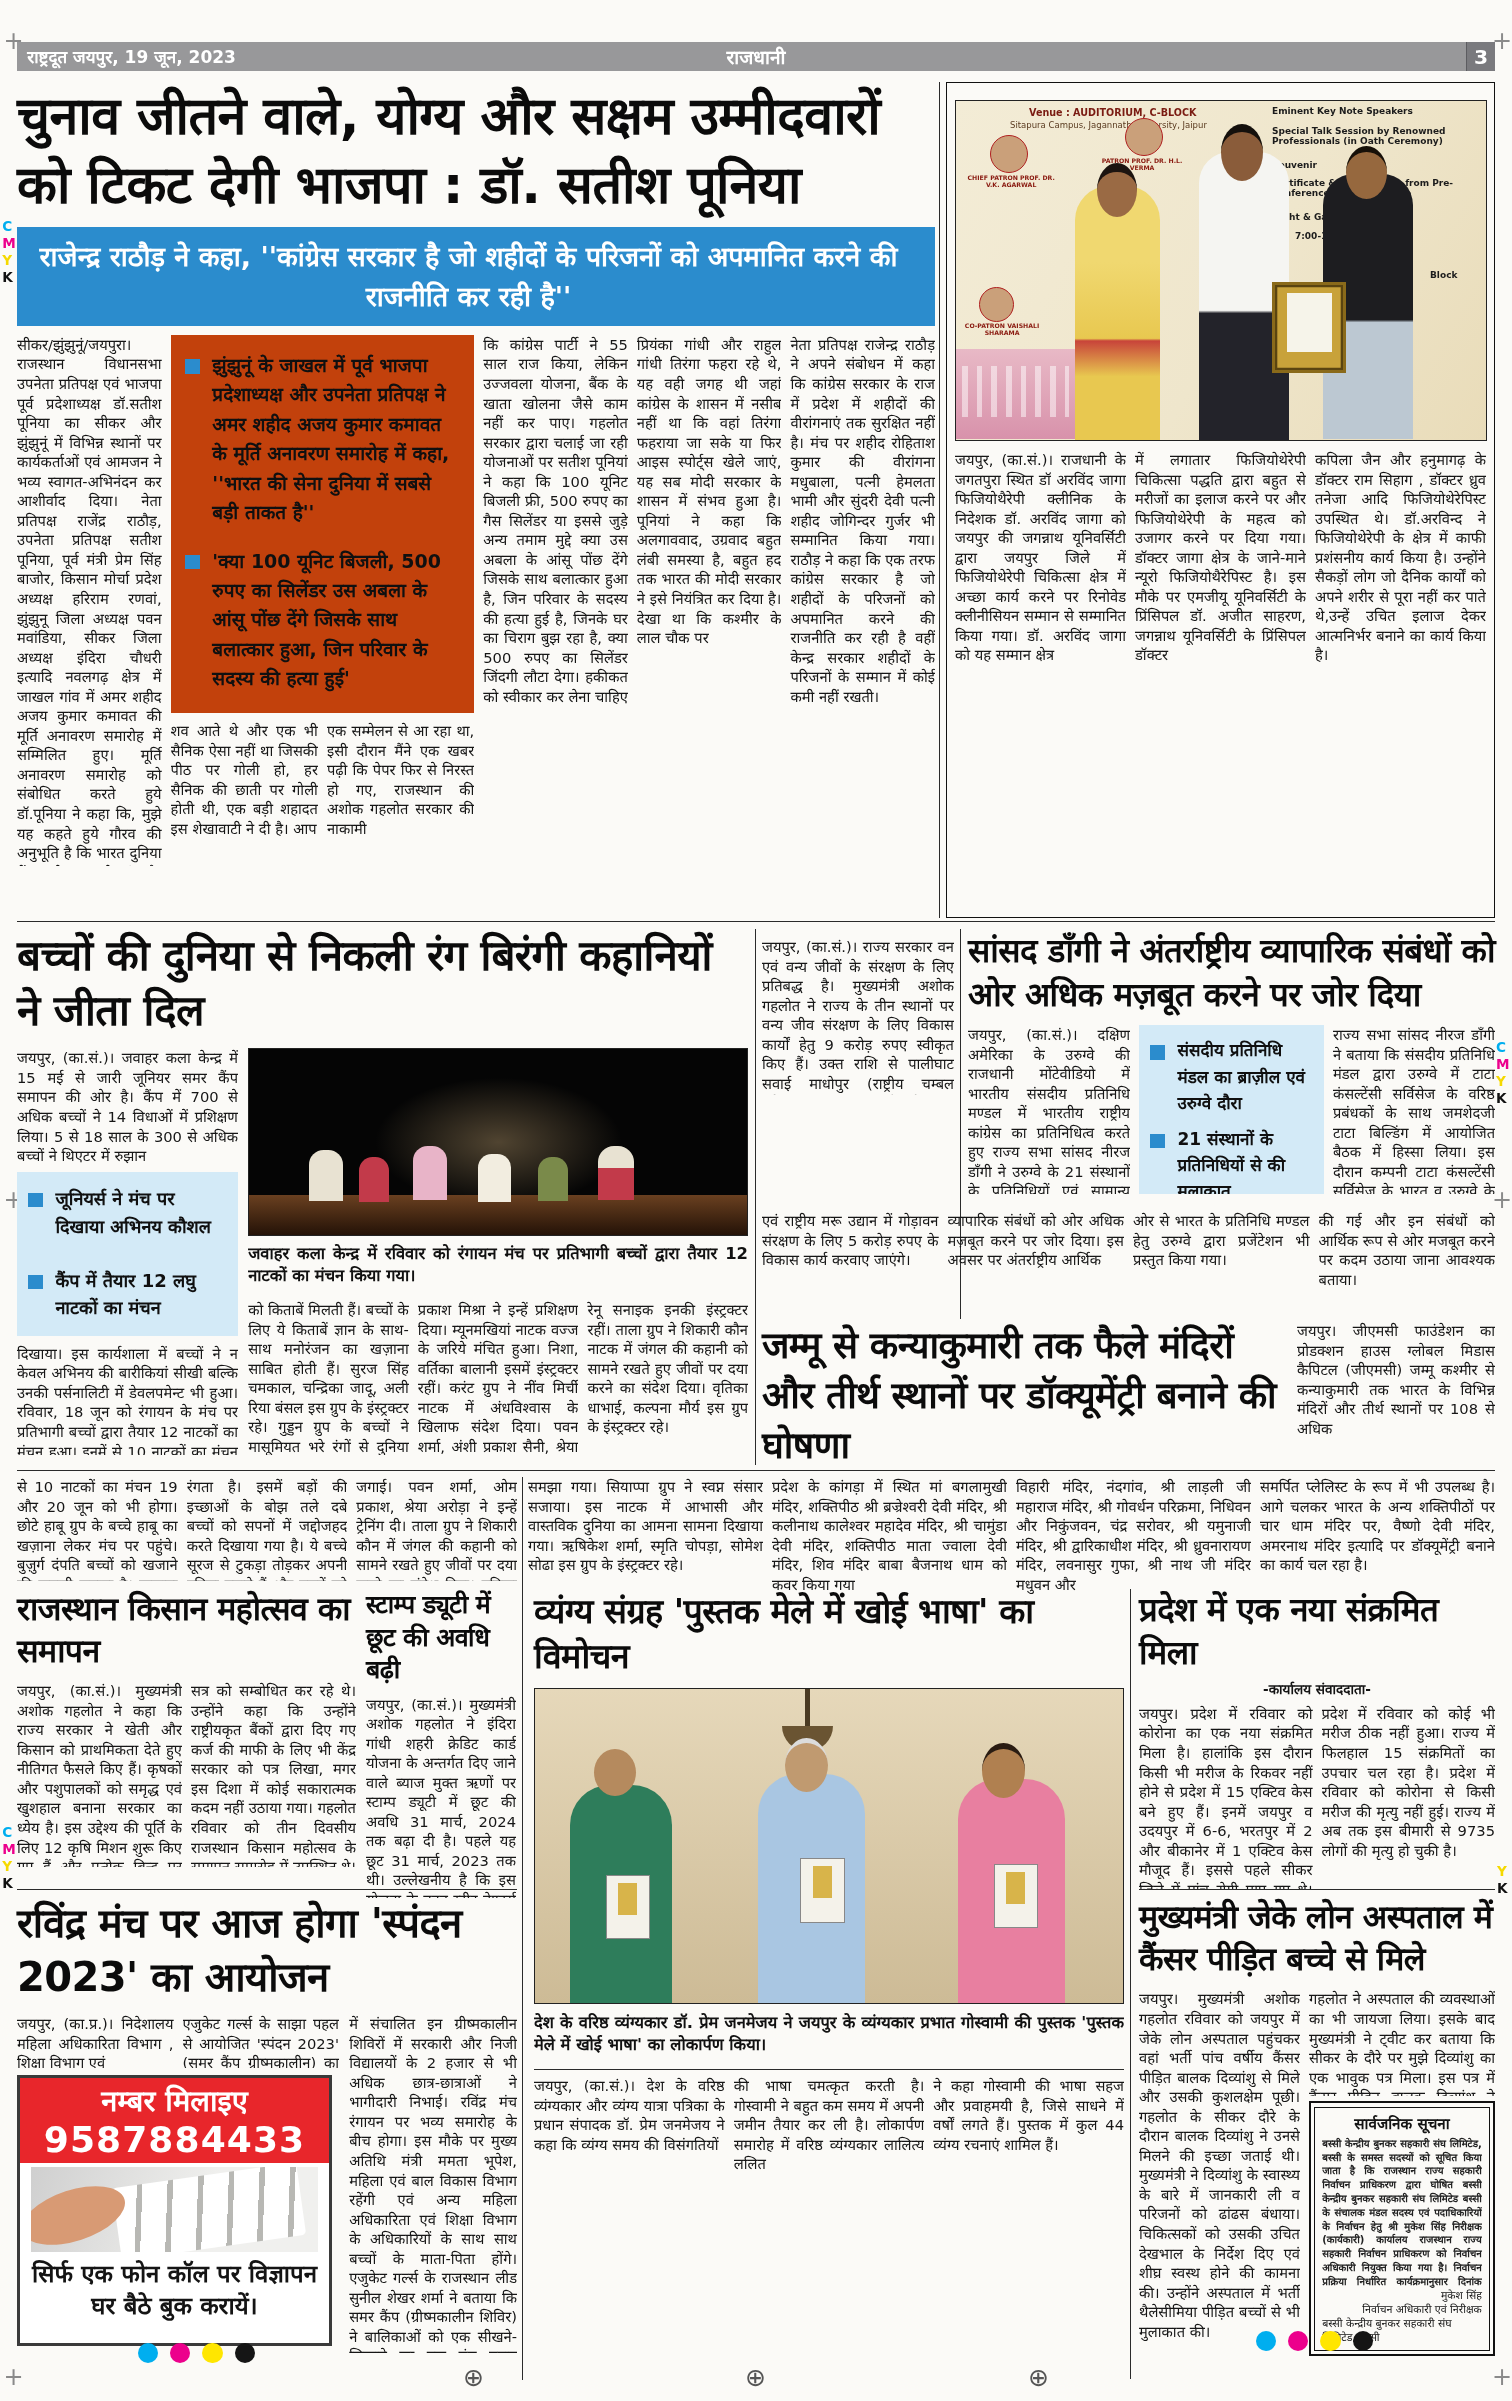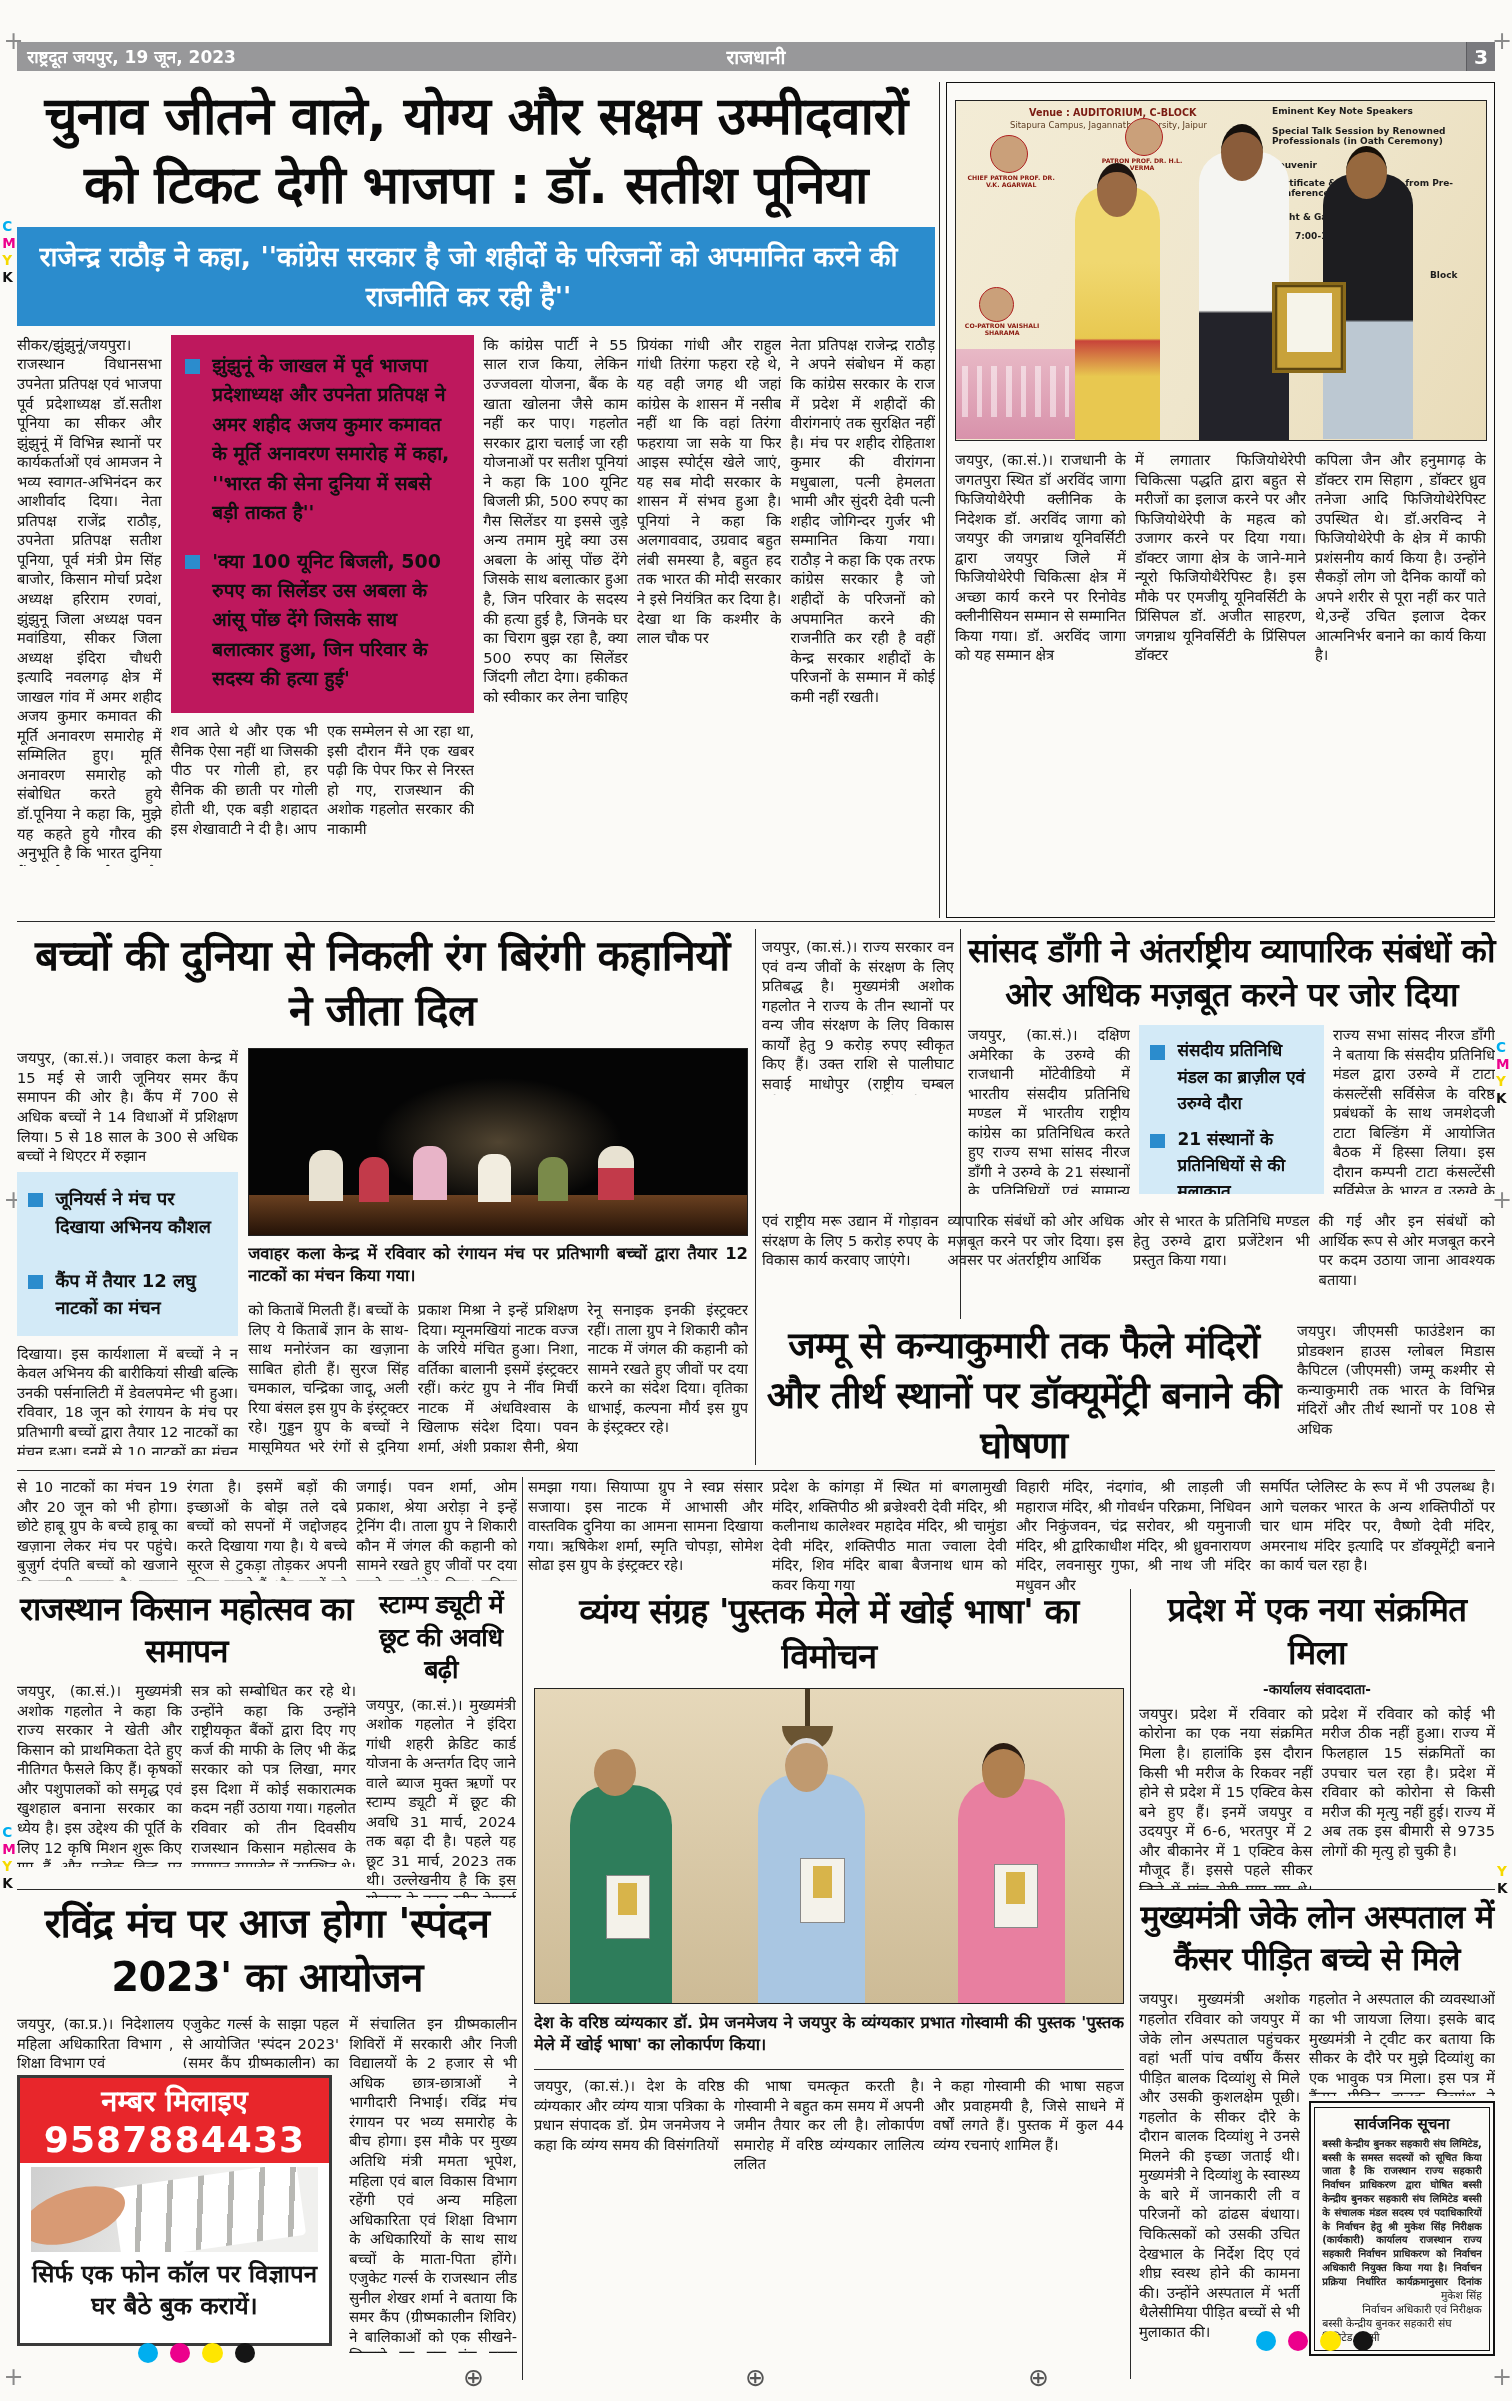--- a/index.html
+++ b/index.html
@@ -3,34 +3,34 @@
 <meta charset="utf-8">
 <style>
   html,body{margin:0;padding:0;background:#dcdcd8;}
   #page{position:relative;width:1512px;height:2401px;background:#fbfaf7;overflow:hidden;
         font-family:"DejaVu Sans","Liberation Sans",sans-serif;color:#141414;}
   .abs{position:absolute;}
   .clip{overflow:hidden;}
   .body-text{font-size:14.7px;line-height:1.33;text-align:justify;color:#161616;}
   .cols{display:flex;gap:9px;}
   .cols>div{flex:1;overflow:hidden;}
-  .hl{font-weight:bold;color:#0b0b0b;text-align:center;letter-spacing:-0.6px;}
+  .hl{font-weight:bold;color:#0b0b0b;letter-spacing:-0.6px;}
   .vrule{position:absolute;width:1.1px;background:#2b2b2b;}
   .hrule{position:absolute;height:1.1px;background:#2b2b2b;}
   
   .mast{background:#98989a;color:#fff;display:flex;align-items:center;font-weight:bold;}
   .mast .date{font-size:17px;padding-left:10.2px;}
   .mast .section{position:absolute;left:0;right:0;text-align:center;font-size:19px;}
   .mast .pagenum{position:absolute;right:0;top:0;bottom:0;width:28px;background:#7a7a7e;
                  border-left:1.7px solid #5c5c60;display:flex;align-items:center;justify-content:center;
                  font-size:20.3px;}
   
   .subhead{background:#2b8ccd;color:#fff;font-weight:bold;text-align:center;font-size:27px;
            line-height:1.45;padding:10.2px 34px;}
-  .qbox{background:#be185d;padding:16px 14.7px;}
+  .qbox{background:#c2410c;padding:16px 14.7px;}
   .qitem{display:flex;gap:12.4px;margin-bottom:19px;}
   .qsq{flex:0 0 14.7px;height:14.7px;background:#2b8ccd;margin-top:8px;}
   .qtx{font-size:19px;font-weight:bold;line-height:1.55;color:#101010;text-align:left;}
   .bbox{background:#d3eaf7;padding:12.4px 11.3px;}
   .bbox .qtx{font-size:18px;}
   
   .photo{position:relative;overflow:hidden;border:1.1px solid #222;}
   .cap{font-weight:bold;font-size:16.4px;line-height:1.35;color:#111;text-align:justify;}
   
   .adbox{border:3.4px solid #3a3a3a;background:#fff;}

